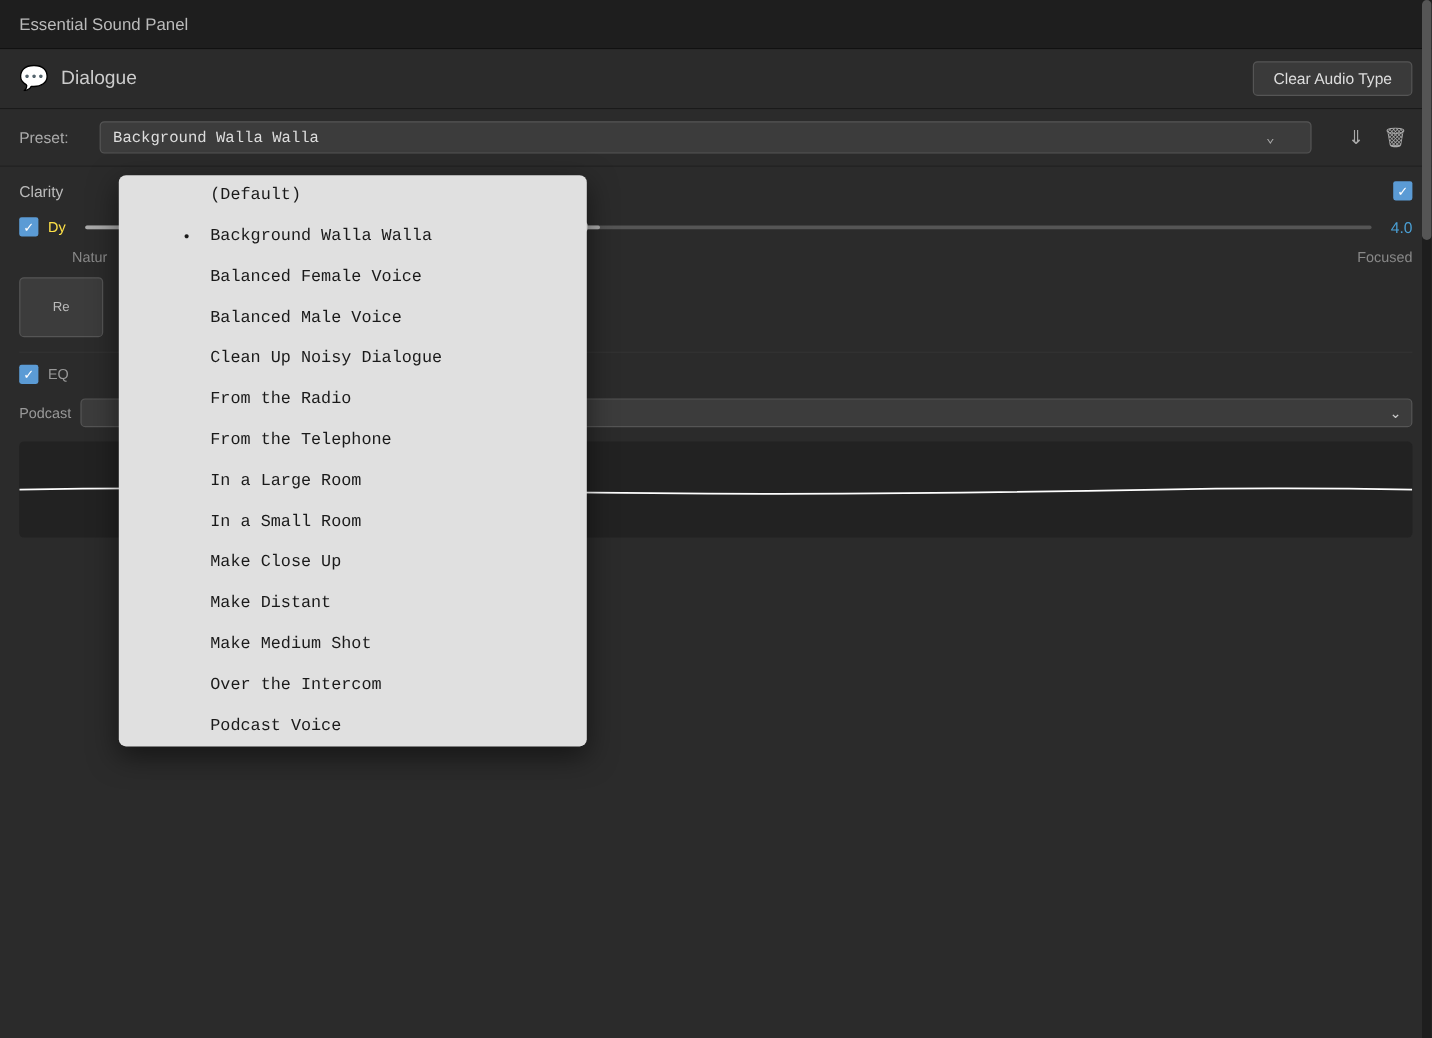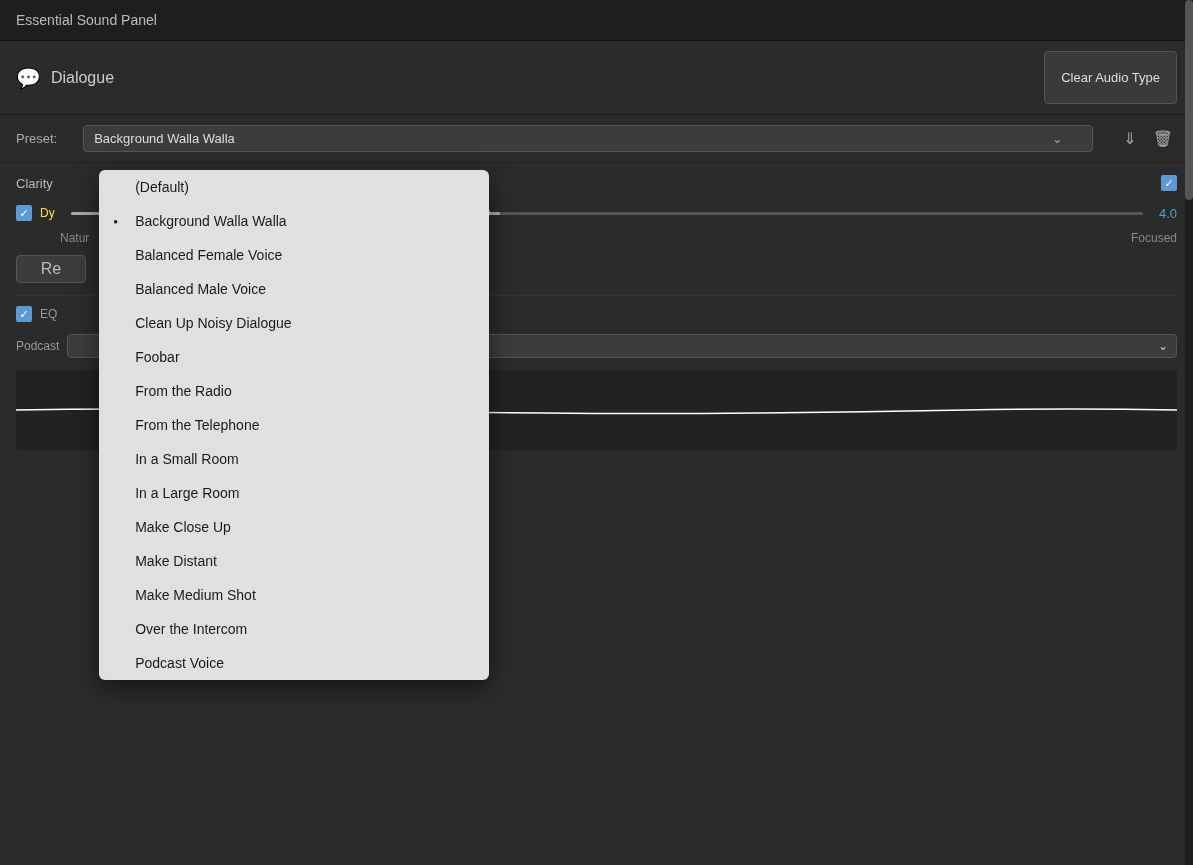--- a/index.html
+++ b/index.html
@@ -52,21 +52,21 @@
     .dialogue-label {
       font-size: 16px;
       color: #ccc;
       font-weight: 400;
     }
 
     .clear-audio-btn {
       background: #3a3a3a;
       border: 1px solid #555;
       color: #ddd;
-      padding: 18px 16px;
+      padding: 6px 16px;
       border-radius: 4px;
       font-size: 13px;
       cursor: pointer;
     }
 
     .preset-row {
       display: flex;
       align-items: center;
       padding: 10px 16px;
       background: #2b2b2b;
@@ -77,20 +77,21 @@
 
     .preset-label {
       font-size: 13px;
       color: #aaa;
       white-space: nowrap;
     }
 
     .preset-select-wrapper {
       flex: 1;
       position: relative;
+      font-family: Liberation Mono, monospace;
     }
 
     .preset-select-display {
       background: #3c3c3c;
       border: 1px solid #555;
       border-radius: 4px;
       padding: 5px 30px 5px 10px;
       font-size: 13px;
       color: #ddd;
       cursor: pointer;
@@ -133,20 +134,21 @@
     }
 
     .dropdown-item {
       padding: 9px 16px 9px 36px;
       font-size: 14px;
       color: #1a1a1a;
       cursor: pointer;
       display: flex;
       align-items: center;
       position: relative;
+      margin-left: 40px;
     }
 
     .dropdown-item.selected {
       font-weight: 500;
     }
 
     .dropdown-item.selected::before {
       content: "●";
       position: absolute;
       left: 14px;
@@ -251,23 +253,23 @@
     }
 
     .nature-right {
       color: #888;
     }
 
     .re-btn {
       background: #3c3c3c;
       border: 1px solid #555;
       color: #bbb;
-      padding: 4px 14px;
-      border-radius: 4px;
-      font-size: 16px;
+      padding: 18px 14px;
+      border-radius: 4px;
+      font-size: 11px;
       cursor: pointer;
       width: 70px;
     }
 
     .eq-section {
       padding: 10px 0;
     }
 
     .eq-row {
       display: flex;
@@ -378,33 +380,30 @@
         <div class="dropdown-item">
           <span>Balanced Female Voice</span>
         </div>
         <div class="dropdown-item">
           <span>Balanced Male Voice</span>
         </div>
         <div class="dropdown-item">
           <span>Clean Up Noisy Dialogue</span>
         </div>
         <div class="dropdown-item">
-          <span>Foobar</span>
-        </div>
-        <div class="dropdown-item">
           <span>From the Radio</span>
         </div>
         <div class="dropdown-item">
           <span>From the Telephone</span>
         </div>
         <div class="dropdown-item">
+          <span>In a Large Room</span>
+        </div>
+        <div class="dropdown-item">
           <span>In a Small Room</span>
-        </div>
-        <div class="dropdown-item">
-          <span>In a Large Room</span>
         </div>
         <div class="dropdown-item">
           <span>Make Close Up</span>
         </div>
         <div class="dropdown-item">
           <span>Make Distant</span>
         </div>
         <div class="dropdown-item">
           <span>Make Medium Shot</span>
         </div>

